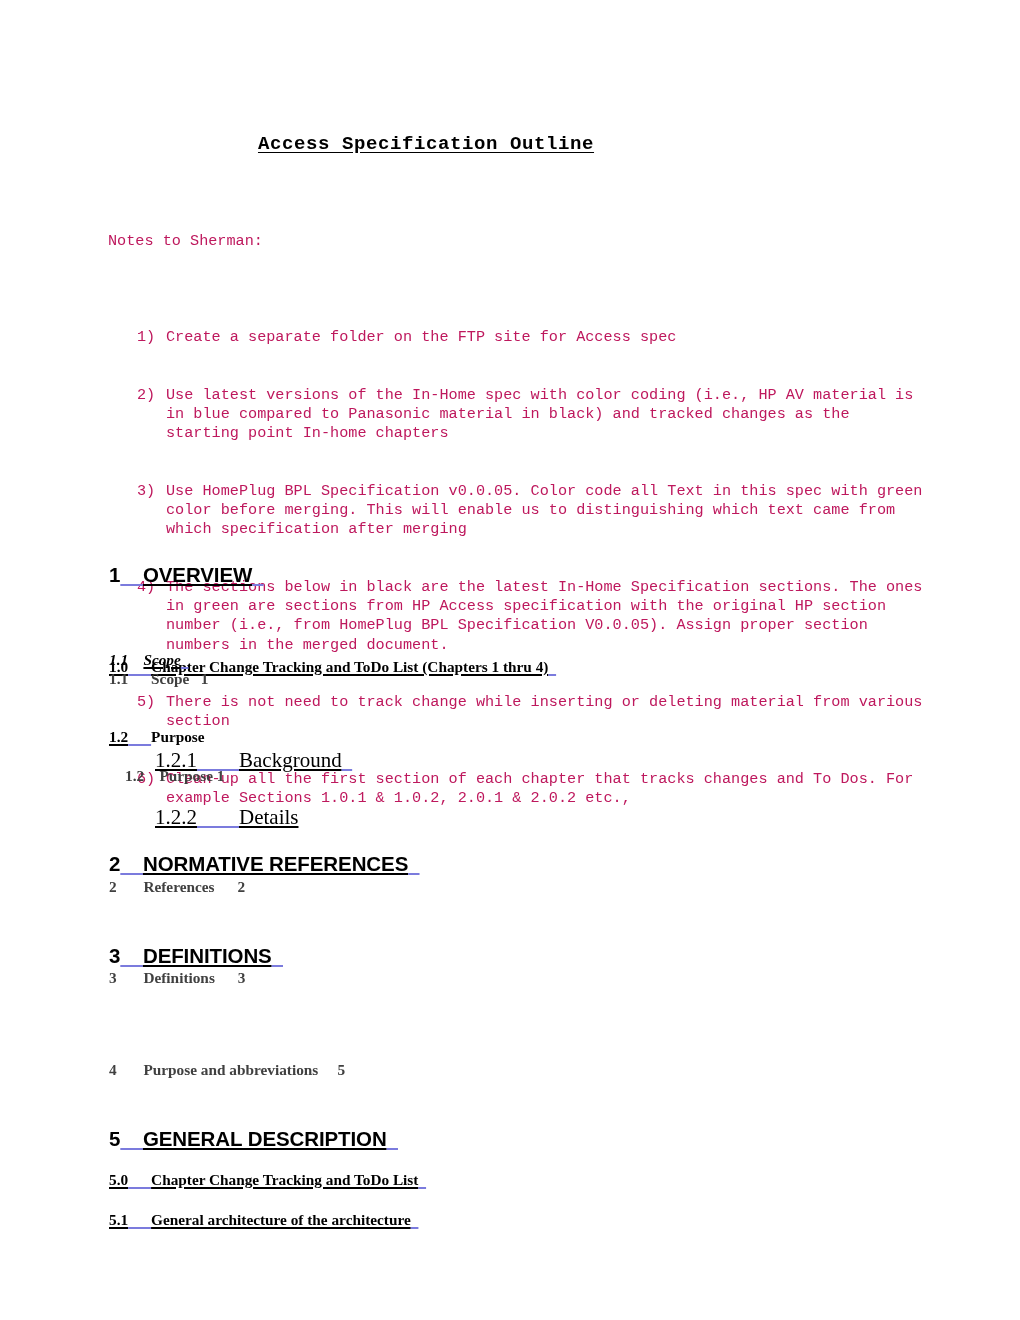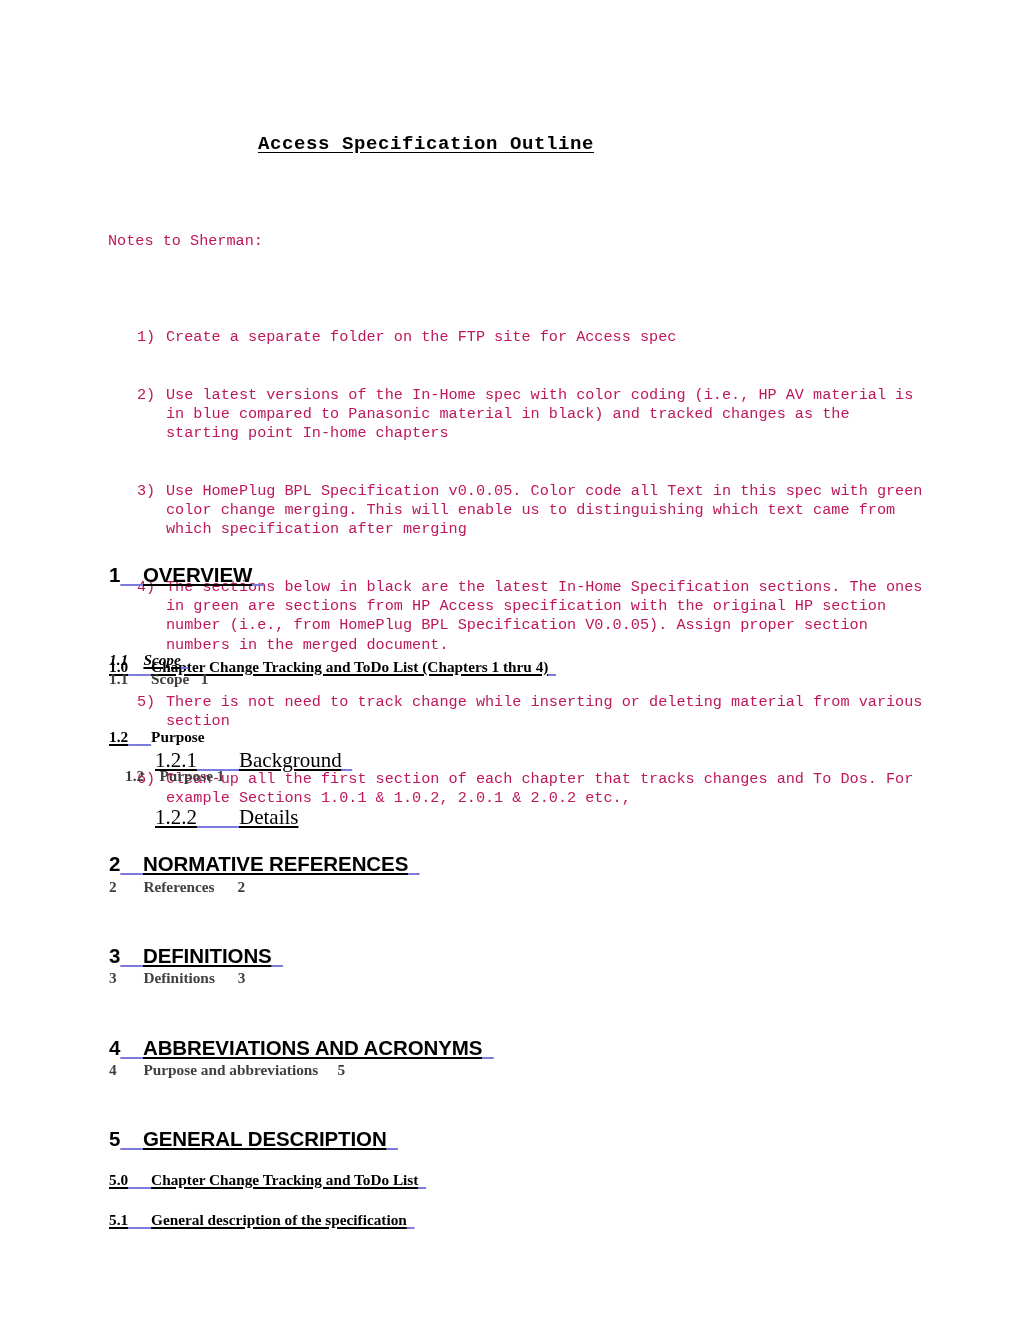--- a/index.html
+++ b/index.html
@@ -139,21 +139,21 @@
 
 <div class="page">
 
   <div class="doc-title">Access Specification Outline</div>
 
   <div class="notes">
     <span class="notes-intro">Notes to Sherman:</span>
     <ul class="notes-list">
       <li><span class="marker">1)</span><span>Create a separate folder on the FTP site for Access spec</span></li>
       <li><span class="marker">2)</span><span>Use latest versions of the In-Home spec with color coding (i.e., HP AV material is in blue compared to Panasonic material in black) and tracked changes as the starting point In-home chapters</span></li>
-      <li><span class="marker">3)</span><span>Use HomePlug BPL Specification v0.0.05. Color code all Text in this spec with green color change merging. This will enable us to distinguishing which text came from which specification after merging</span></li>
+      <li><span class="marker">3)</span><span>Use HomePlug BPL Specification v0.0.05. Color code all Text in this spec with green color before merging. This will enable us to distinguishing which text came from which specification after merging</span></li>
       <li><span class="marker">4)</span><span>The sections below in black are the latest In-Home Specification sections. The ones in green are sections from HP Access specification with the original HP section number (i.e., from HomePlug BPL Specification V0.0.05). Assign proper section numbers in the merged document.</span></li>
       <li><span class="marker">5)</span><span>There is not need to track change while inserting or deleting material from various section</span></li>
       <li><span class="marker">6)</span><span>Clean-up all the first section of each chapter that tracks changes and To Dos. For example Sections 1.0.1 &amp; 1.0.2, 2.0.1 &amp; 2.0.2 etc.,</span></li>
     </ul>
   </div>
 
   <div class="h1" style="top:563px;"><span>1</span><span class="tab">__</span><span class="uline">OVERVIEW</span><span class="stub">_</span></div>
 
   <div class="h2" style="left:109px; top:610px;margin-top:48px;"><span class="uline">1.0</span><span class="tab">___</span><span class="uline">Chapter Change Tracking and ToDo List (Chapters 1 thru 4)</span><span class="stub">_</span></div>
 
@@ -170,23 +170,22 @@
   <div class="h3" style="left:129px; top:805px;"><span class="uline">1.2.2</span><span class="tab">____</span><span class="uline">Details</span></div>
 
   <div class="h1" style="top:852px;"><span>2</span><span class="tab">__</span><span class="uline">NORMATIVE REFERENCES</span><span class="stub">_</span></div>
 
   <div class="green-entry" style="left:109px; top:878px;"><span>2</span><span class="gap-sm">       </span><span>References</span><span class="gap-sm">      </span><span>2</span></div>
 
   <div class="h1" style="top:944px;"><span>3</span><span class="tab">__</span><span class="uline">DEFINITIONS</span><span class="stub">_</span></div>
 
   <div class="green-entry" style="left:109px; top:969px;"><span>3</span><span class="gap-sm">       </span><span>Definitions</span><span class="gap-sm">      </span><span>3</span></div>
 
-  <div class="h1" style="top:1036px;"><span>4</span><span class="tab">__</span><span class="uline">ABBREVIATIONS AND ACRONYMS</span><span class="stub">_</span></div>
 
   <div class="green-entry" style="left:109px; top:1061px;"><span>4</span><span class="gap-sm">       </span><span>Purpose and abbreviations</span><span class="gap-sm">     </span><span>5</span></div>
 
   <div class="h1" style="top:1127px;"><span>5</span><span class="tab">__</span><span class="uline">GENERAL DESCRIPTION</span><span class="stub">_</span></div>
 
   <div class="h2" style="left:109px; top:1171px;"><span class="uline">5.0</span><span class="tab">___</span><span class="uline">Chapter Change Tracking and ToDo List</span><span class="stub">_</span></div>
 
-  <div class="h2" style="left:109px; top:1211px;"><span class="uline">5.1</span><span class="tab">___</span><span class="uline">General description of the specification</span><span class="stub">_</span></div>
+  <div class="h2" style="left:109px; top:1211px;"><span class="uline">5.1</span><span class="tab">___</span><span class="uline">General architecture of the architecture</span><span class="stub">_</span></div>
 
 </div>
 
 </body></html>

